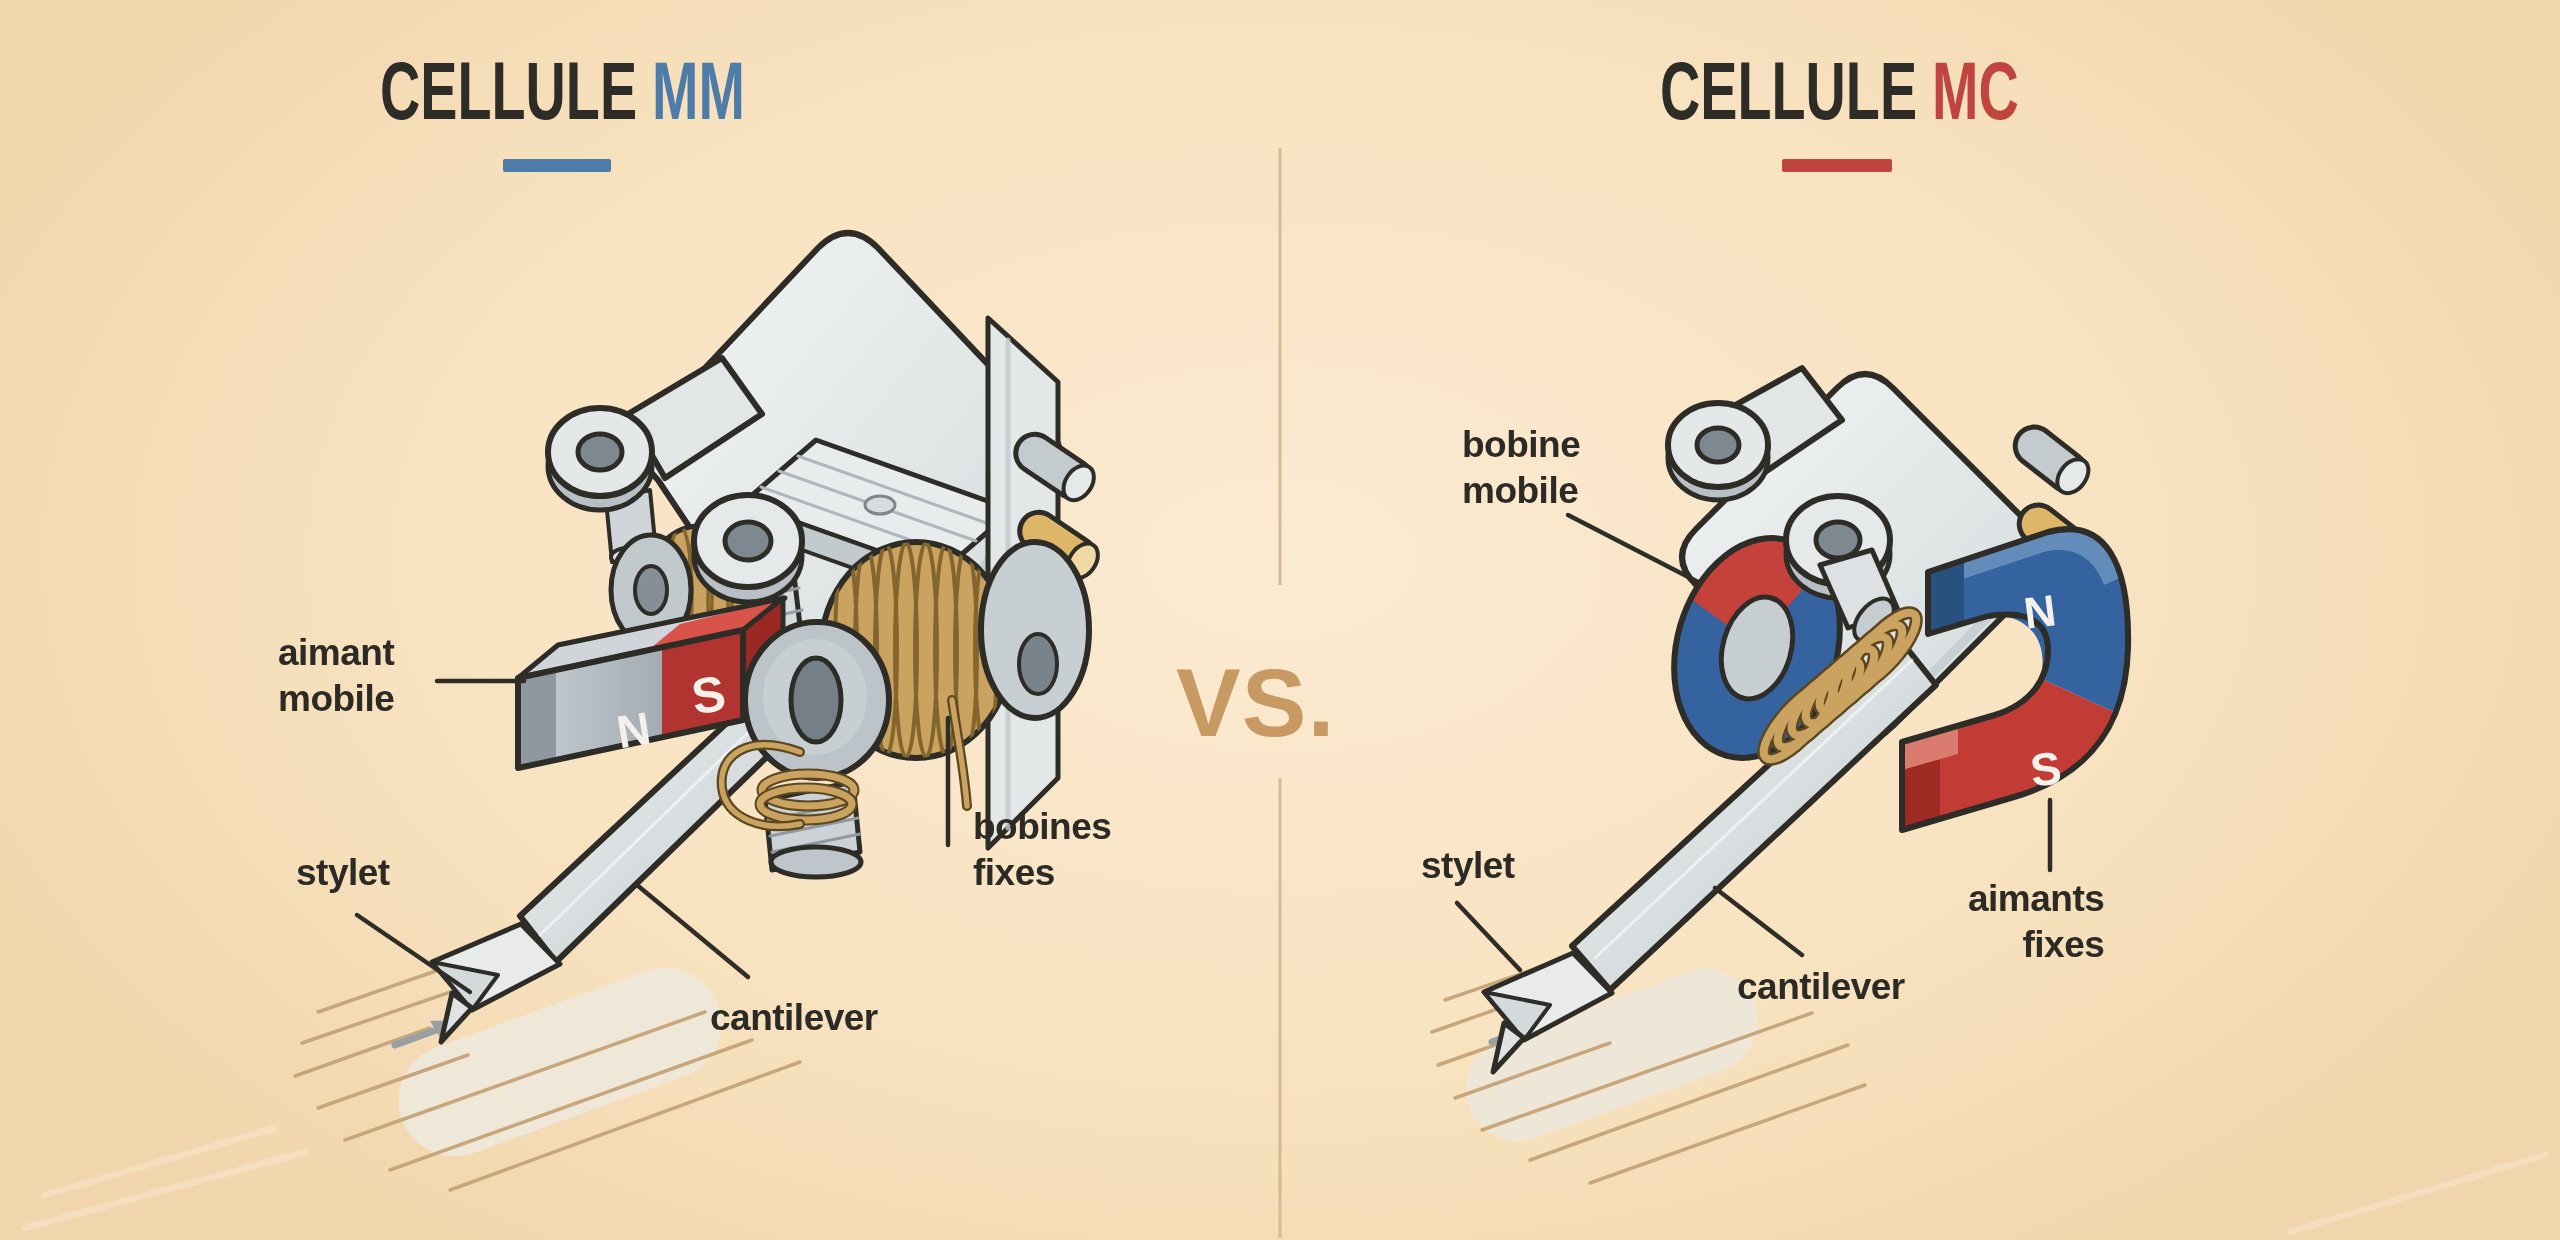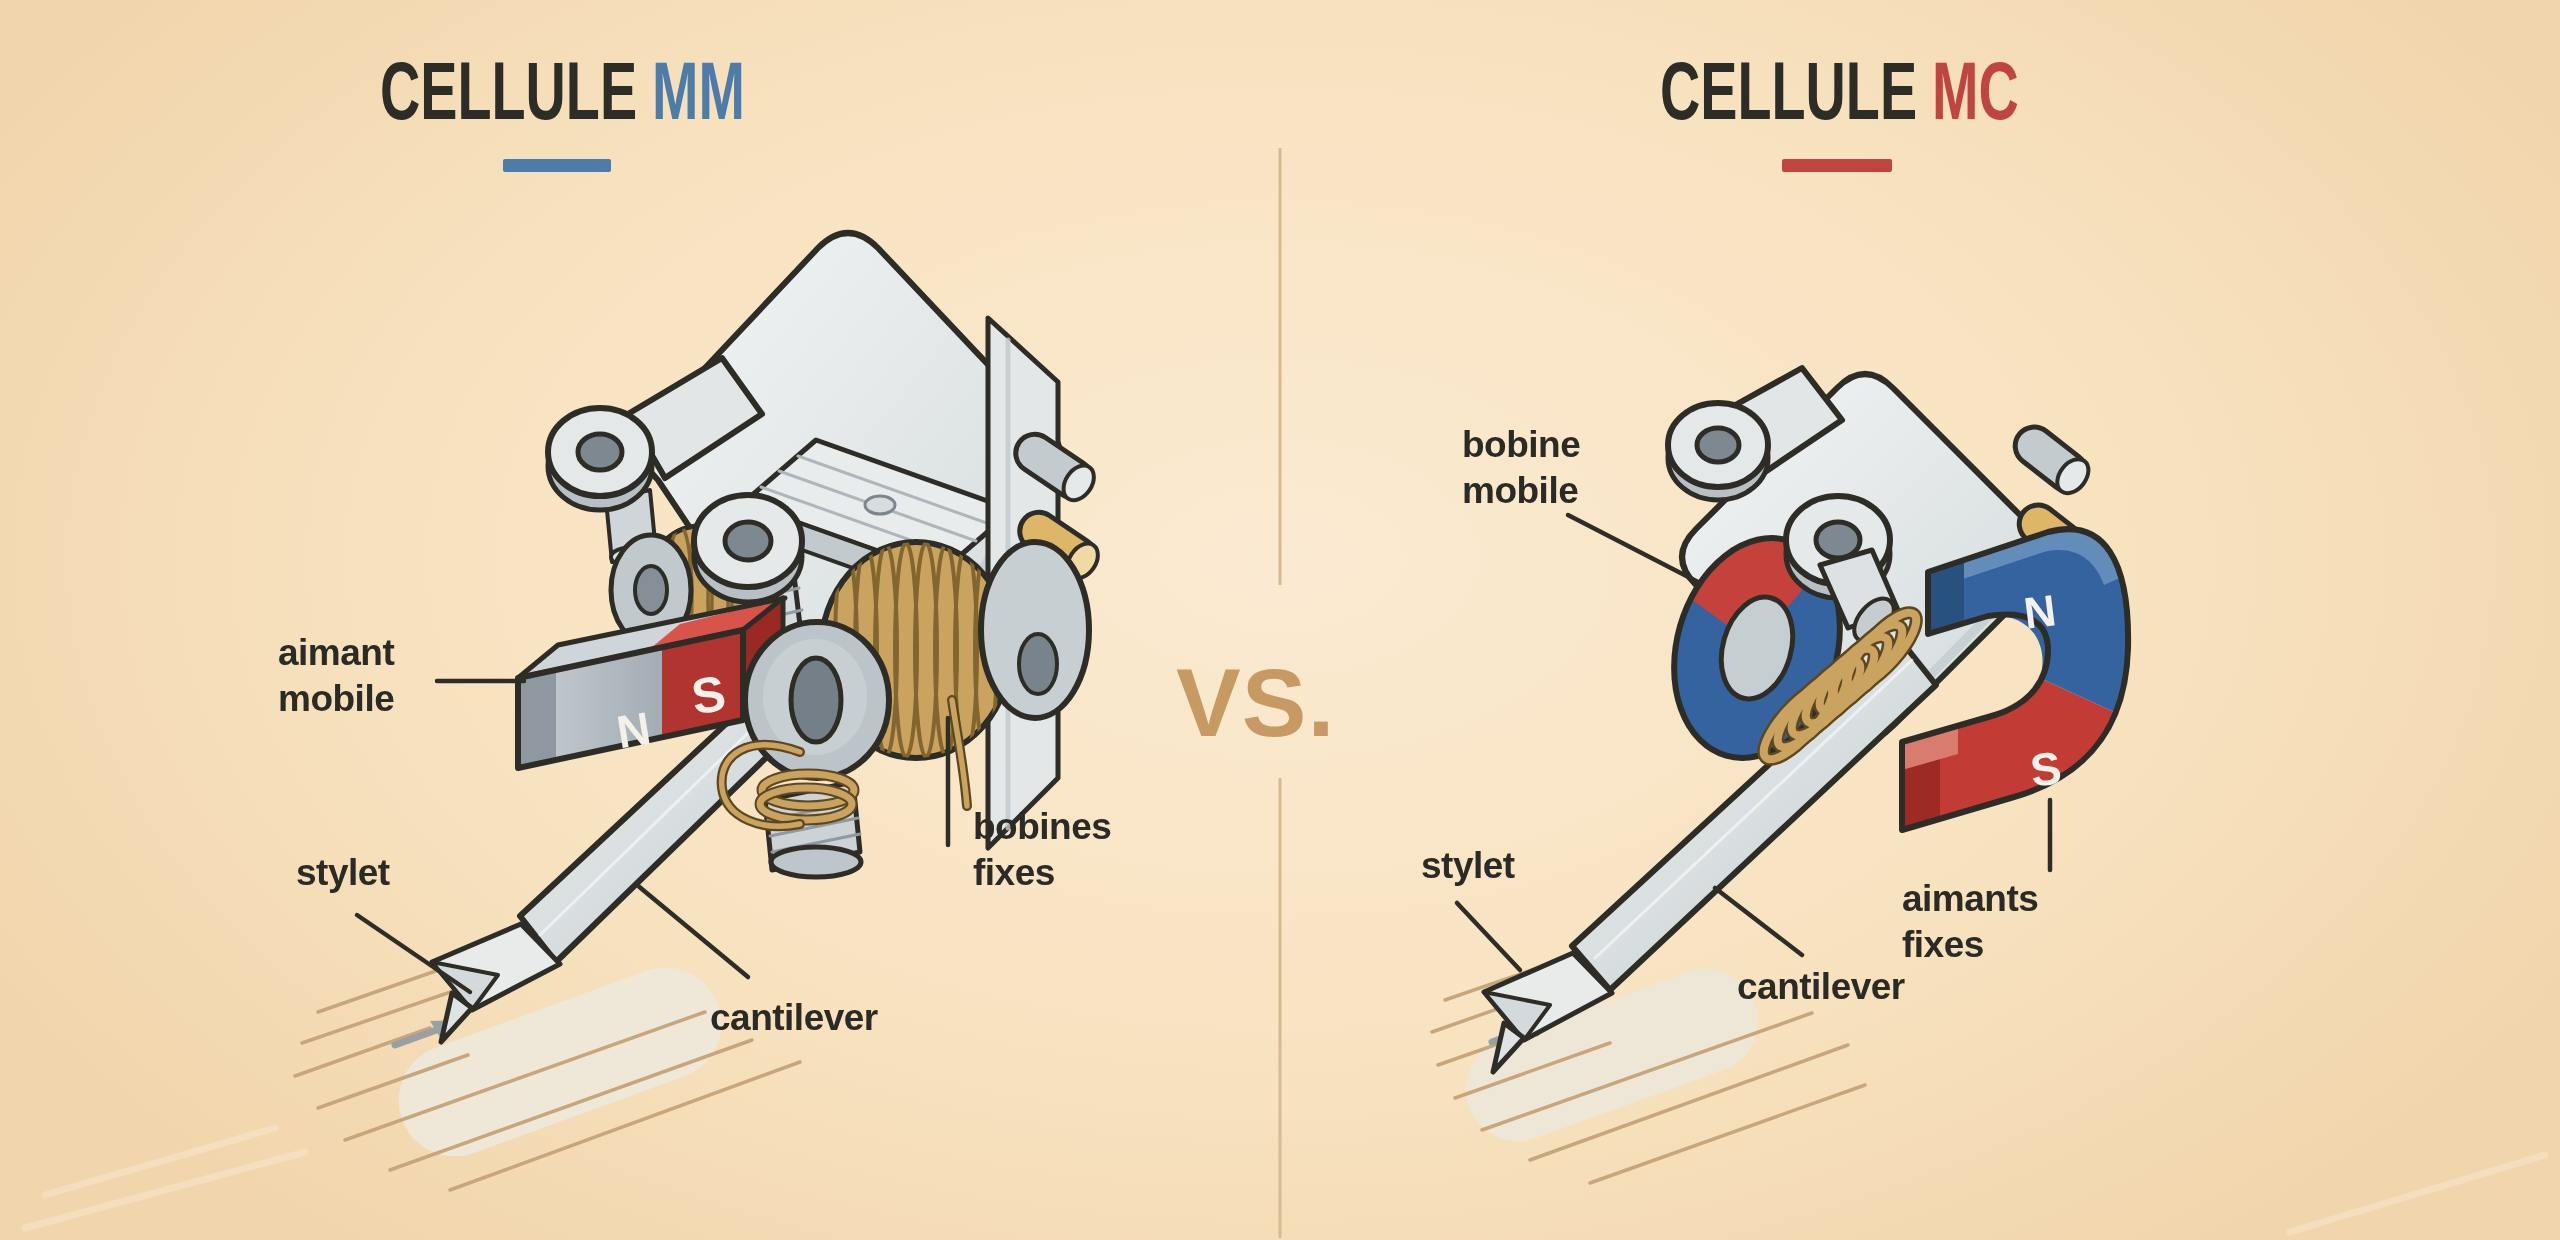--- a/index.html
+++ b/index.html
@@ -28,21 +28,21 @@
     position:absolute;white-space:pre-line;
     font:700 37px/1.24 "Liberation Sans",sans-serif;color:#2c2a24;letter-spacing:-0.5px;
   }
   .lbl-aimant-mobile{left:278px;top:630px;}
   .lbl-stylet-l{left:296px;top:850px;}
   .lbl-bobines-fixes{left:973px;top:804px;}
   .lbl-cantilever-l{left:710px;top:995px;}
   .lbl-bobine-mobile{left:1462px;top:414px;margin-top:8px;}
   .lbl-stylet-r{left:1421px;top:843px;}
   .lbl-cantilever-r{left:1737px;top:964px;}
-  .lbl-aimants-fixes{left:1902px;top:876px;}
+  .lbl-aimants-fixes{left:1968px;top:876px;text-align:right;}
 </style>
 </head>
 <body>
 
 <div class="stage">
 
 <svg class="art" viewBox="0 0 2560 1240">
   <defs>
     <linearGradient id="gBody" x1="0" y1="0" x2="1" y2="1">
       <stop offset="0" stop-color="#f3f5f4"></stop>

